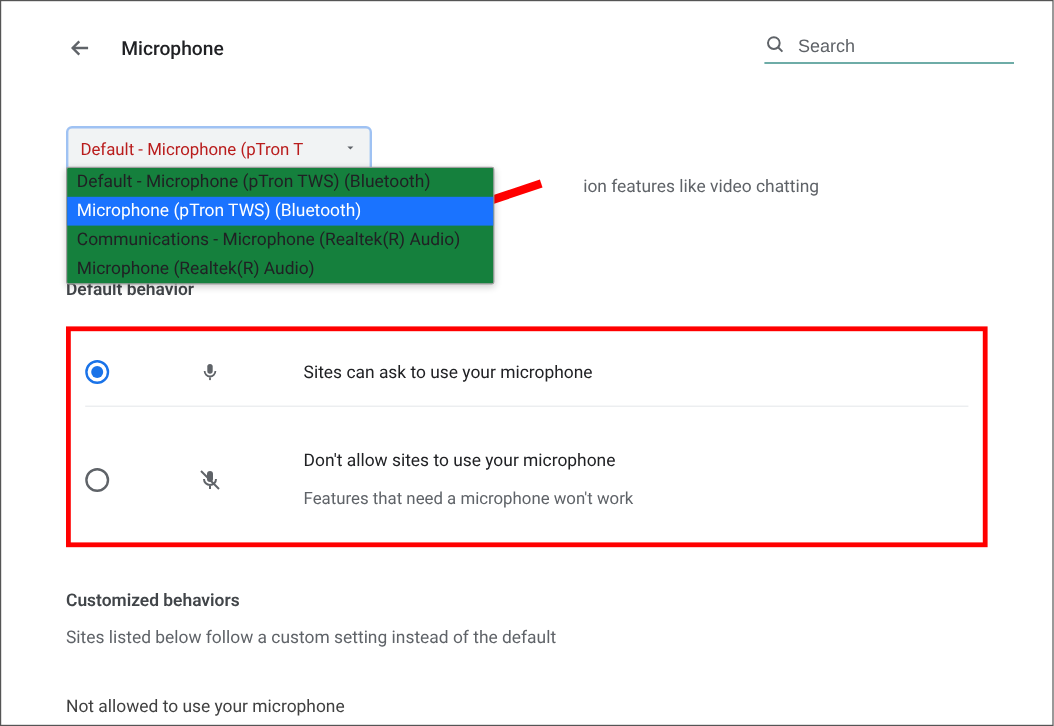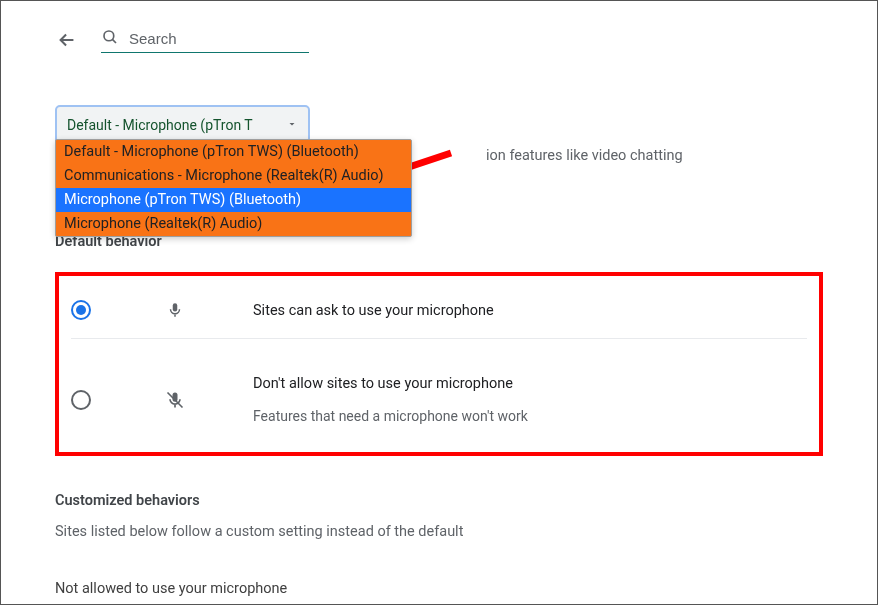--- a/index.html
+++ b/index.html
@@ -66,29 +66,29 @@
       width: 100%;
       height: 40px;
       background: #f1f3f4;
       border: 2px solid #9fc2f3;
       border-radius: 5px;
       display: flex;
       align-items: center;
       padding: 0 10px;
       cursor: pointer;
       font-size: 14px;
-      color: #14532d;
+      color: #b91c1c;
     }
     .select-btn .caret { margin-left: auto; color: #5f6368; }
     .select-list {
       position: absolute;
       top: 34px;
       left: 0;
       width: 357px;
-      background: #f97316;
+      background: #15803d;
       border: 1px solid #9e9e9e;
       border-radius: 2px;
       box-shadow: 0 2px 6px rgba(0,0,0,0.2);
       z-index: 5;
     }
     .select-item {
       padding: 2px 8px;
       font-size: 14.5px;
       color: #202124;
       cursor: pointer;
@@ -170,20 +170,21 @@
 </head>
 <body>
 
 <div class="header">
   <div class="back-btn">
     <svg width="22" height="22" viewBox="0 0 24 24" fill="none" stroke="currentColor" stroke-width="2.2">
         <path d="M19 12H5"></path>
         <path d="M11 18l-6-6 6-6"></path>
       </svg>
   </div>
+  <div class="page-title">Microphone</div>
   <div class="search-wrap">
     <span class="sicon">
       <svg width="18" height="18" viewBox="0 0 24 24" fill="none" stroke="currentColor" stroke-width="2.2">
           <circle cx="10.5" cy="10.5" r="6.5"></circle>
           <path d="M20 20l-4.8-4.8"></path>
         </svg>
     </span>
     <input class="search-input" placeholder="Search" style="">
   </div>
 </div>
@@ -194,22 +195,22 @@
     <div class="select-btn">
       <span>Default - Microphone (pTron T</span>
       <span class="caret">
         <svg width="12" height="12" viewBox="0 0 24 24" fill="currentColor">
             <path d="M7 10l5 5 5-5z"></path>
           </svg>
       </span>
     </div>
     <div class="select-list">
       <div class="select-item">Default - Microphone (pTron TWS) (Bluetooth)</div>
+      <div class="select-item selected">Microphone (pTron TWS) (Bluetooth)</div>
       <div class="select-item">Communications - Microphone (Realtek(R) Audio)</div>
-      <div class="select-item selected">Microphone (pTron TWS) (Bluetooth)</div>
       <div class="select-item">Microphone (Realtek(R) Audio)</div>
     </div>
   </div>
 
   <div class="desc-hint">ion features like video chatting</div>
 
   <svg class="arrow-annot" width="150" height="70" viewBox="0 0 150 70">
     <defs></defs>
     <line x1="135" y1="8" x2="30" y2="43" stroke="#ff0000" stroke-width="7"></line>
     <polygon points="6,50 40,28 46,52" fill="#ff0000"></polygon>

